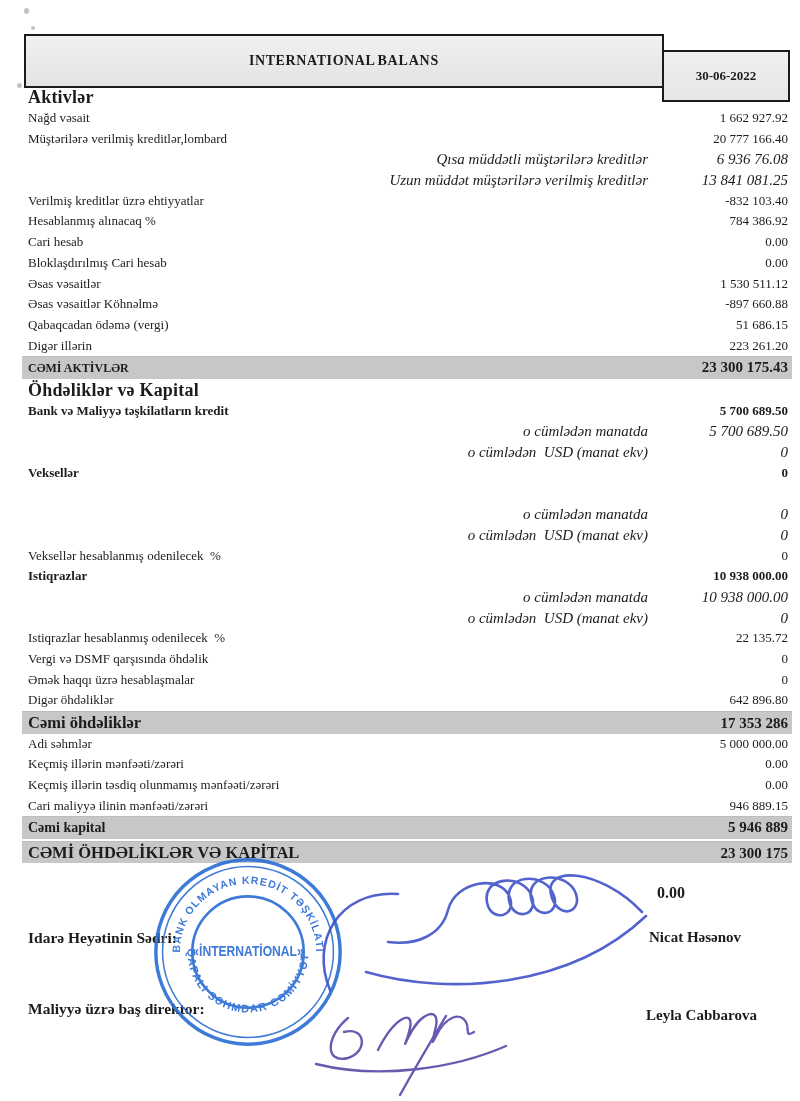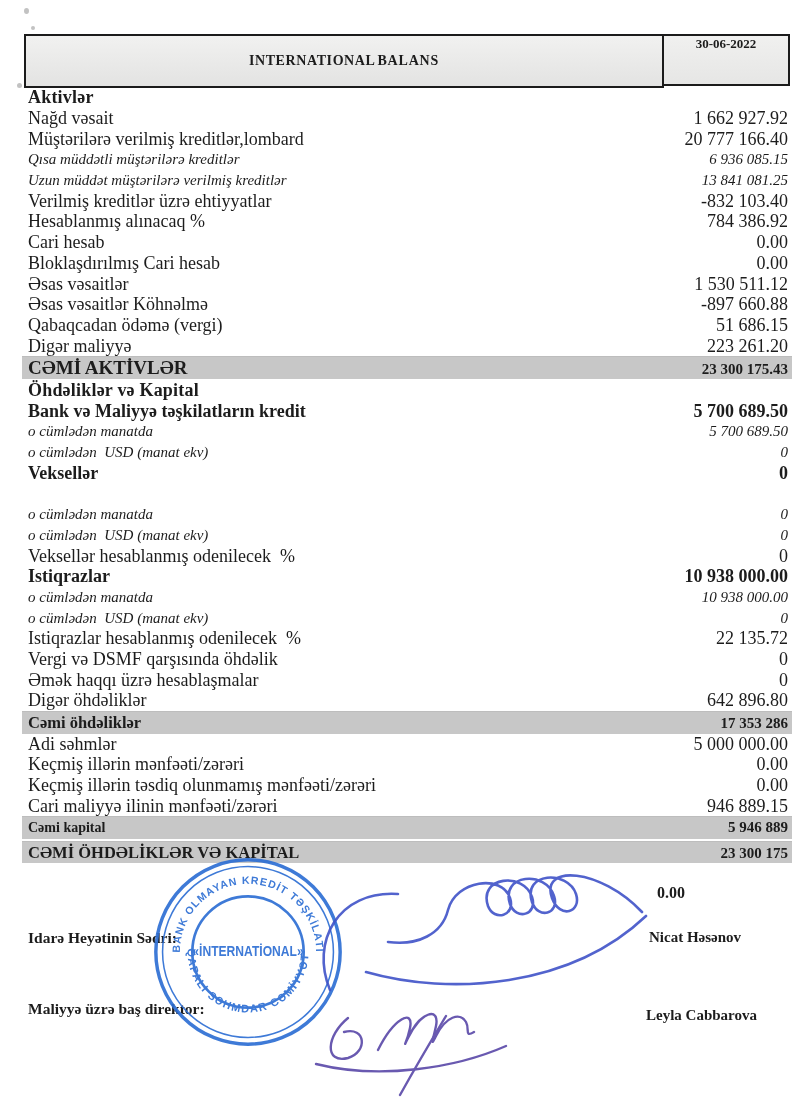--- a/index.html
+++ b/index.html
@@ -14,33 +14,33 @@
   
   .header-table{position:absolute;left:24px;top:34px;display:flex;align-items:flex-start;}
   .title-cell{
     width:636px;height:50px;border:2px solid #1b1b1b;
     background:linear-gradient(180deg,#f1f1f0,#e3e3e2);
     display:flex;flex-direction:row;justify-content:center;align-items:center;gap:2px;
   }
   .title-cell .l1{font-weight:700;font-size:14px;letter-spacing:.6px;}
   .title-cell .l2{font-weight:700;font-size:14px;letter-spacing:.8px;}
   .date-cell{
-    width:124px;height:48px;margin-left:-2px;margin-top:0;border:2px solid #1b1b1b;
+    width:124px;height:48px;margin-left:-2px;margin-top:16px;border:2px solid #1b1b1b;
     background:linear-gradient(180deg,#f0f0ef,#e6e6e5);
-    display:flex;justify-content:center;
+    display:flex;align-items:center;justify-content:center;
     font-weight:700;font-size:13px;
   }
 
   
   .rows{position:absolute;left:28px;right:12px;top:86px;}
-  .row{display:flex;align-items:baseline;height:20.7px;line-height:20.7px;font-size:18px;}
+  .row{display:flex;align-items:baseline;height:20.7px;line-height:20.7px;font-size:13px;}
   .row .lab{flex:1;white-space:pre;overflow:visible;}
   .row .val{width:134px;text-align:right;white-space:pre;}
   .row.sub{font-style:italic;font-size:15px;}
-  .row.sub .lab{padding-right:6px;font-family:Liberation Serif, serif;}
+  .row.sub .lab{text-align:right;padding-right:6px;font-family:Liberation Serif, serif;}
   .row.bold{font-weight:700;gap:44px;}
   .row.heading{height:22px;line-height:22px;font-size:18px;font-weight:700;letter-spacing:.2px;}
   .row.total{
     background:#c7c7c7;font-weight:700;font-size:16px;height:21.5px;line-height:21.5px;
     margin-left:-6px;padding-left:6px;margin-right:-4px;padding-right:4px;
     border-top:1px solid #bdbdbd;
   }
   .row.total .val{font-size:15px;}
   .row.total.gap{margin-top:2px;}
   .row.spacer{height:20.7px;}
@@ -85,21 +85,21 @@
       <div class="row normal">
         <span class="lab">Nağd vəsait</span>
         <span class="val">1 662 927.92</span>
       </div>
       <div class="row normal">
         <span class="lab">Müştərilərə verilmiş kreditlər,lombard</span>
         <span class="val">20 777 166.40</span>
       </div>
       <div class="row sub">
         <span class="lab">Qısa müddətli müştərilərə kreditlər</span>
-        <span class="val">6 936 085.15</span>
+        <span class="val">6 936 76.08</span>
       </div>
       <div class="row sub">
         <span class="lab">Uzun müddət müştərilərə verilmiş kreditlər</span>
         <span class="val">13 841 081.25</span>
       </div>
       <div class="row normal">
         <span class="lab">Verilmiş kreditlər üzrə ehtiyyatlar</span>
         <span class="val">-832 103.40</span>
       </div>
       <div class="row normal">
@@ -120,25 +120,25 @@
       </div>
       <div class="row normal">
         <span class="lab">Əsas vəsaitlər Köhnəlmə</span>
         <span class="val">-897 660.88</span>
       </div>
       <div class="row normal">
         <span class="lab">Qabaqcadan ödəmə (vergi)</span>
         <span class="val">51 686.15</span>
       </div>
       <div class="row normal">
-        <span class="lab">Digər maliyyə</span>
+        <span class="lab">Digər illərin</span>
         <span class="val">223 261.20</span>
       </div>
       <div class="row total">
-        <span class="lab" style="font-size: 19px;">CƏMİ AKTİVLƏR</span>
+        <span class="lab" style="font-size: 12px;">CƏMİ AKTİVLƏR</span>
         <span class="val">23 300 175.43</span>
       </div>
       <div class="row heading">
         <span class="lab">Öhdəliklər və Kapital</span>
       </div>
       <div class="row bold">
         <span class="lab">Bank və Maliyyə təşkilatların kredit</span>
         <span class="val">5 700 689.50</span>
       </div>
       <div class="row sub">

